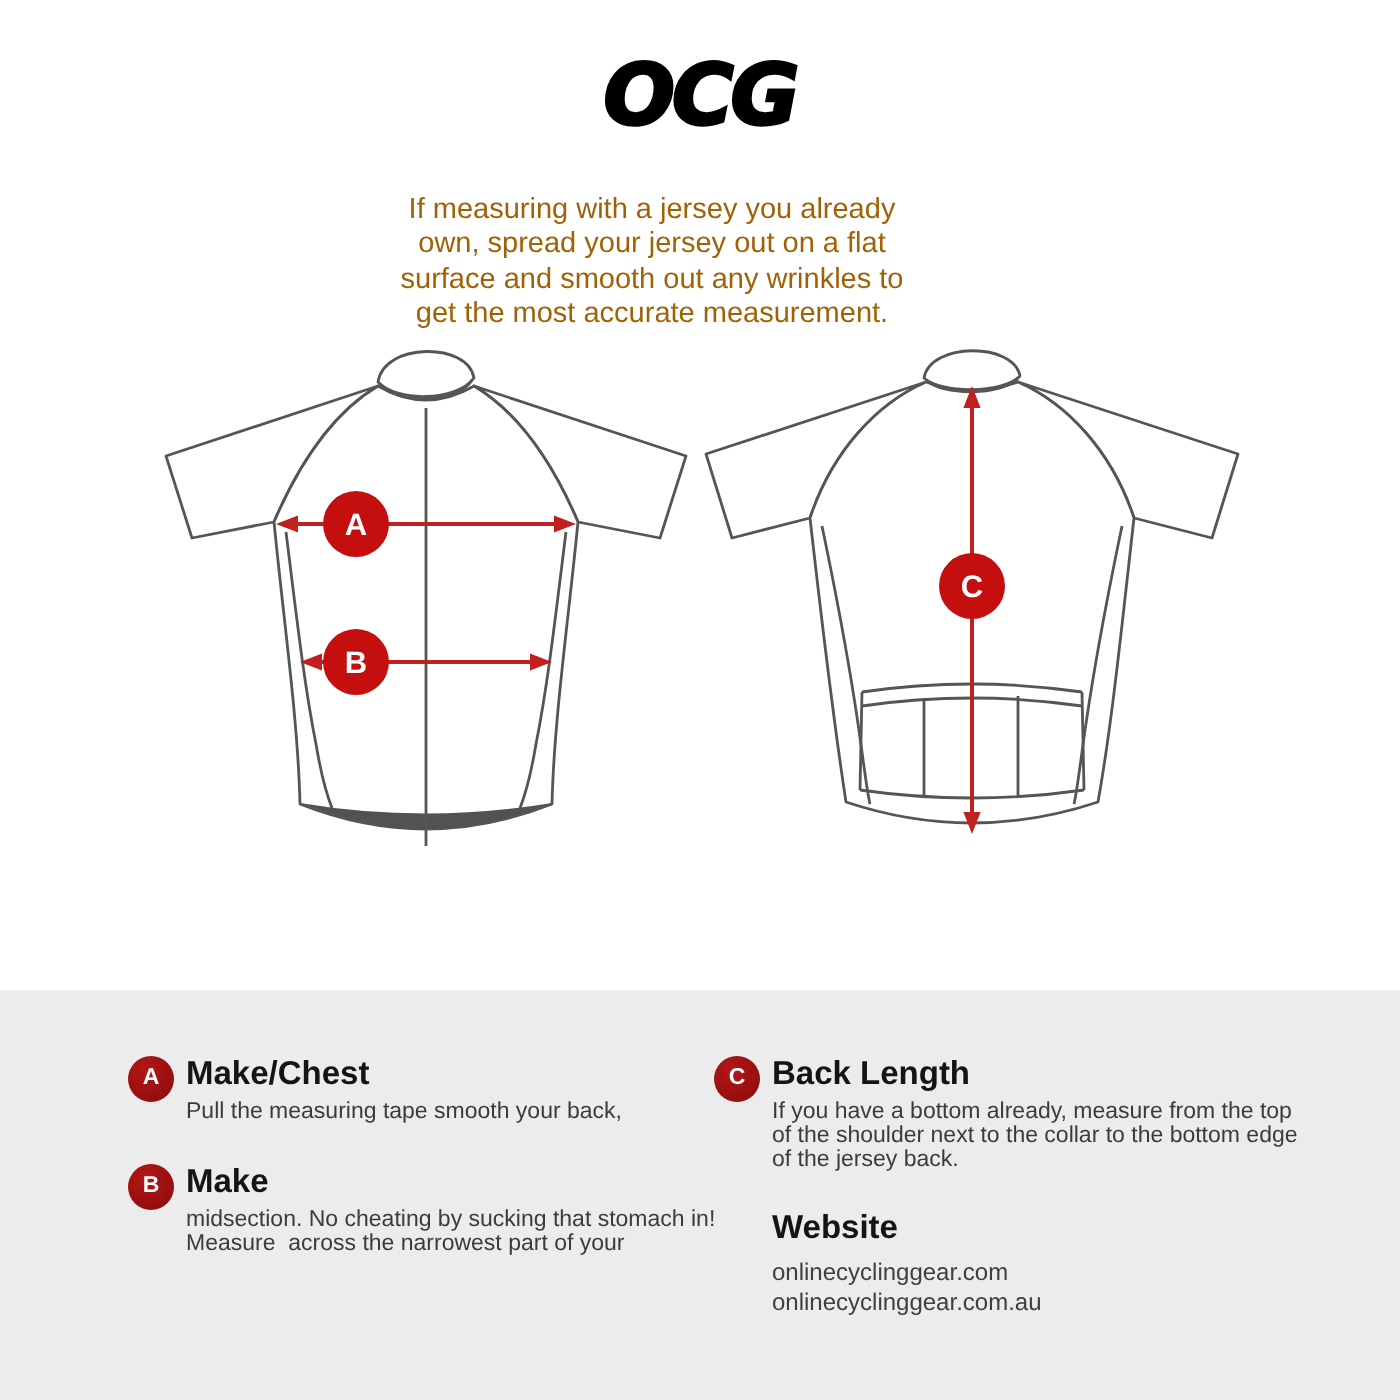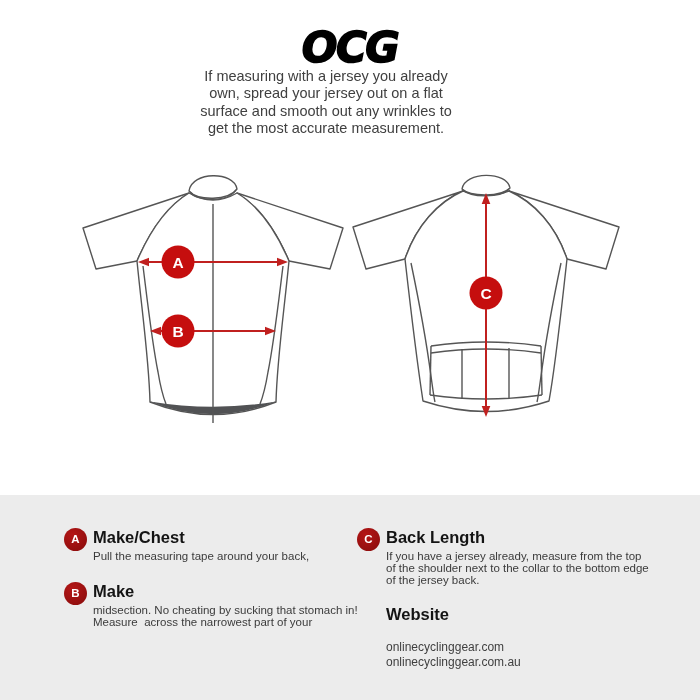--- a/index.html
+++ b/index.html
@@ -9,22 +9,22 @@
     font-family:"Liberation Sans",sans-serif;
   }
   .logo-svg{position:absolute;top:20px;left:0;width:700px;height:50px;}
   .logo-text{
     font-family:"DejaVu Sans",sans-serif;
     font-weight:bold;font-style:italic;
     font-size:42px;letter-spacing:-1.5px;
     fill:#000;stroke:#000;stroke-width:1.6px;
   }
   .intro{
-    position:absolute;top:68px;left:0;width:652px;
-    text-align:center;color:#404040;
+    position:absolute;top:97px;left:0;width:652px;
+    text-align:center;color:#a16207;
     font-size:14.5px;line-height:17.3px;
   }
   .intro div{white-space:pre;}
   .diagram-svg{position:absolute;top:0;left:0;width:700px;height:460px;}
   .jersey-line{fill:none;stroke:#555555;stroke-width:1.4;}
   .jersey-fill{fill:#ffffff;stroke:#555555;stroke-width:1.4;stroke-linejoin:round;}
   .hem-dark{fill:#515254;stroke:none;}
   .arrow-shaft{stroke:#c0201f;stroke-width:2;fill:none;}
   .arrow-head{fill:#c0201f;stroke:none;}
   .marker-circle{fill:#c50e0e;stroke:none;}
@@ -47,21 +47,21 @@
   }
   .legend-badge span{
     color:#fff;font-size:11.5px;font-weight:700;line-height:1;
   }
   .item-title{
     font-size:16.5px;font-weight:700;color:#141414;line-height:20px;
   }
   .item-desc{font-size:11.5px;color:#3b3b3b;line-height:11.8px;margin-top:4px;}
   .item-desc div{white-space:pre;}
   .website-block{padding-left:29px;}
-  .website-urls{font-size:12px;line-height:14.2px;color:#3f3f3f;margin-top:16px;}
+  .website-urls{font-size:12px;line-height:14.2px;color:#3f3f3f;margin-top:5px;}
   .website-urls div{white-space:pre;}
 </style>
 </head>
 <body>
 
 <svg class="logo-svg" aria-hidden="true">
   <text class="logo-text" x="350" y="42" text-anchor="middle">OCG</text>
 </svg>
 
 <div class="intro">
@@ -139,21 +139,21 @@
 <div class="bottom-panel"></div>
 
 <div class="legend-col legend-col-left">
   <div class="legend-item">
     <div class="legend-badge">
       <span>A</span>
     </div>
     <div>
       <div class="item-title">Make/Chest</div>
       <div class="item-desc">
-          <div>Pull the measuring tape around your back,</div>
+          <div>Pull the measuring tape smooth your back,</div>
         </div>
     </div>
   </div>
   <div class="legend-item">
     <div class="legend-badge">
       <span>B</span>
     </div>
     <div>
       <div class="item-title">Make</div>
       <div class="item-desc">
@@ -165,21 +165,21 @@
 </div>
 
 <div class="legend-col legend-col-right">
   <div class="legend-item">
     <div class="legend-badge">
       <span>C</span>
     </div>
     <div>
       <div class="item-title">Back Length</div>
       <div class="item-desc">
-          <div>If you have a jersey already, measure from the top</div>
+          <div>If you have a bottom already, measure from the top</div>
           <div>of the shoulder next to the collar to the bottom edge</div>
           <div>of the jersey back.</div>
         </div>
     </div>
   </div>
   <div class="website-block">
     <div class="item-title">Website</div>
     <div class="website-urls">
         <div>onlinecyclinggear.com</div>
         <div>onlinecyclinggear.com.au</div>

